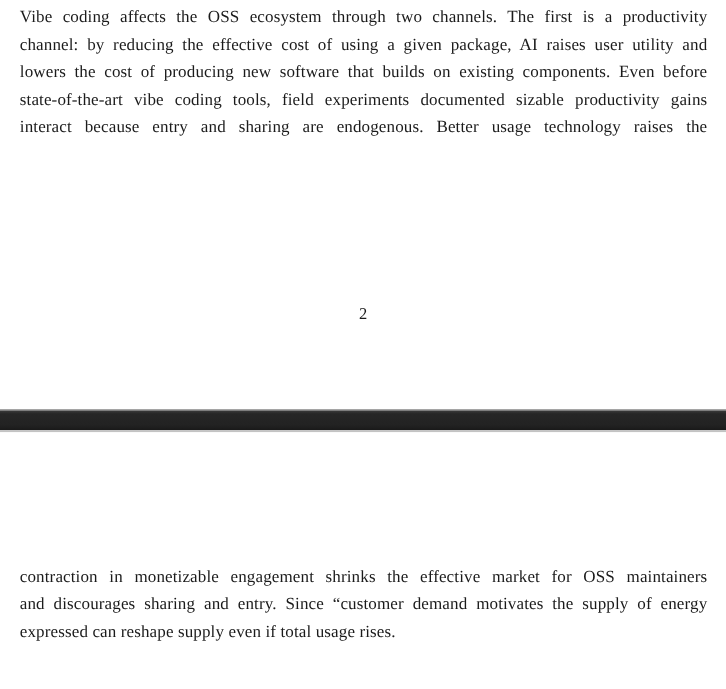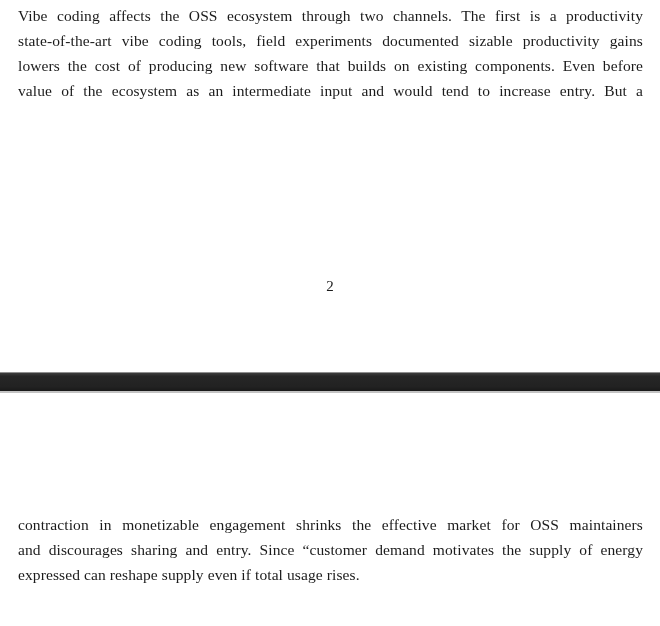--- a/index.html
+++ b/index.html
@@ -74,23 +74,24 @@
   }
 </style>
 </head>
 <body>
 
 <div class="viewer">
 
   <section class="page page-2">
     <div class="para para-top">
       <div class="tline">Vibe coding affects the OSS ecosystem through two channels.  The first is a productivity</div>
+      <div class="tline">channel:  by reducing the effective cost of using a given package, AI raises user utility and</div>
+      <div class="tline">lowers the cost of producing new software that builds on existing components.  Even before</div>
       <div class="tline">state-of-the-art vibe coding tools, field experiments documented sizable productivity gains</div>
-      <div class="tline">lowers the cost of producing new software that builds on existing components.  Even before</div>
-      <div class="tline">value of the ecosystem as an intermediate input and would tend to increase entry.  But a</div>
+      <div class="tline">interact because entry and sharing are endogenous.  Better usage technology raises the</div>
     </div>
     <div class="page-number">2</div>
   </section>
 
   <div class="page-separator"></div>
 
   <section class="page page-3">
     <div class="para para-bottom">
       <div class="tline">contraction in monetizable engagement shrinks the effective market for OSS maintainers</div>
       <div class="tline">and discourages sharing and entry.  Since “customer demand motivates the supply of energy</div>

